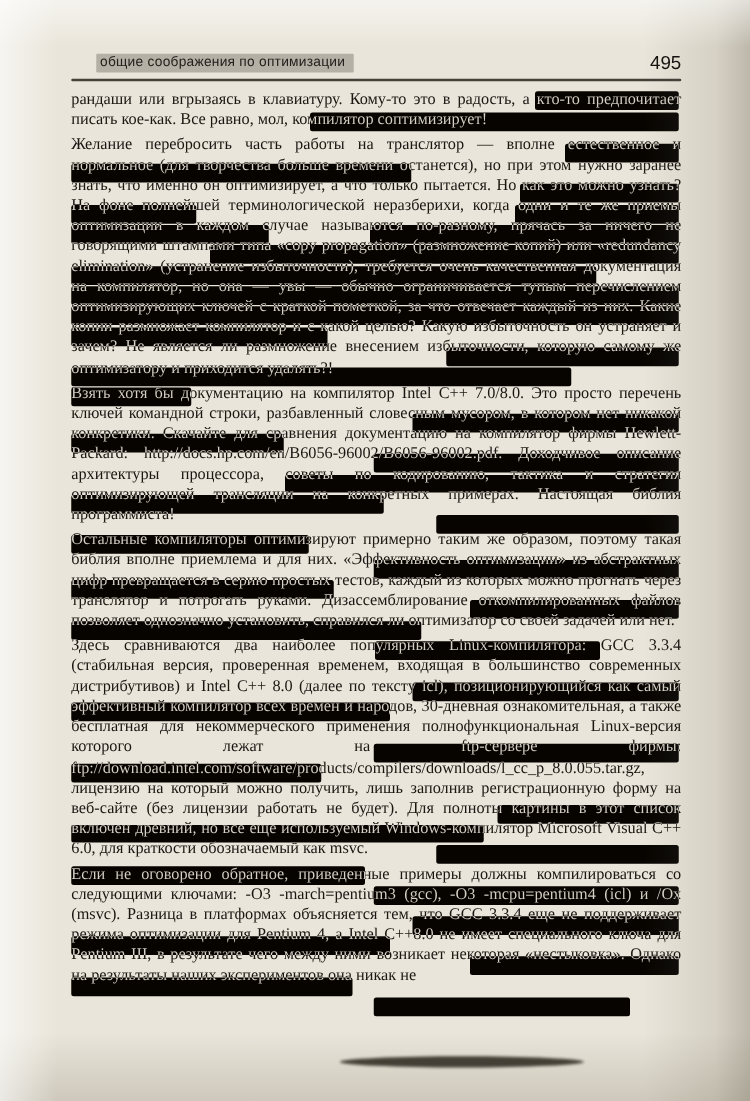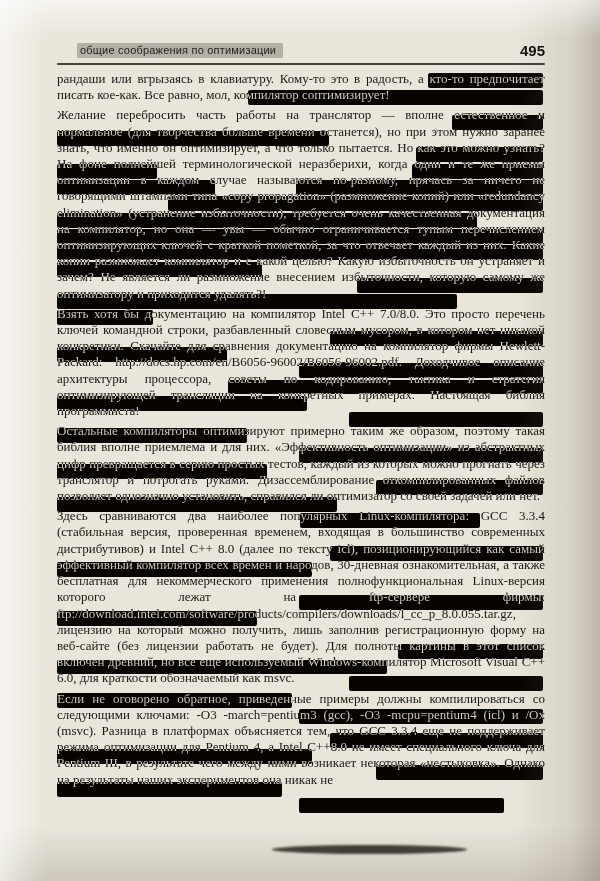--- a/index.html
+++ b/index.html
@@ -21,21 +21,21 @@
     position:absolute;left:57px;right:55px;top:42px;
     display:flex;justify-content:space-between;align-items:center;
     font-family:"Liberation Sans", sans-serif;
     padding-left:20px;
   }
   .running-title{
     font-size:11px;color:#23211d;letter-spacing:.2px;
     background:rgba(138,133,122,.55);
     padding:1px 7px 2px 3px;border-radius:1px;
   }
-  .page-number{font-size:15px;font-weight:bold;color:#15130f}
+  .page-number{font-size:15px;font-weight:normal;color:#15130f}
   .header-rule{
     position:absolute;left:57px;right:55px;top:63px;height:2px;
     background:#45413a;border-radius:1px;
   }
   .content{
     position:absolute;left:57px;right:55px;top:71px;
     color:#1a1713;font-size:13px;line-height:16.2px;
     text-align:justify;overflow-wrap:break-word;word-break:break-word;
   }
   .content p{margin:0 0 4px 0}

